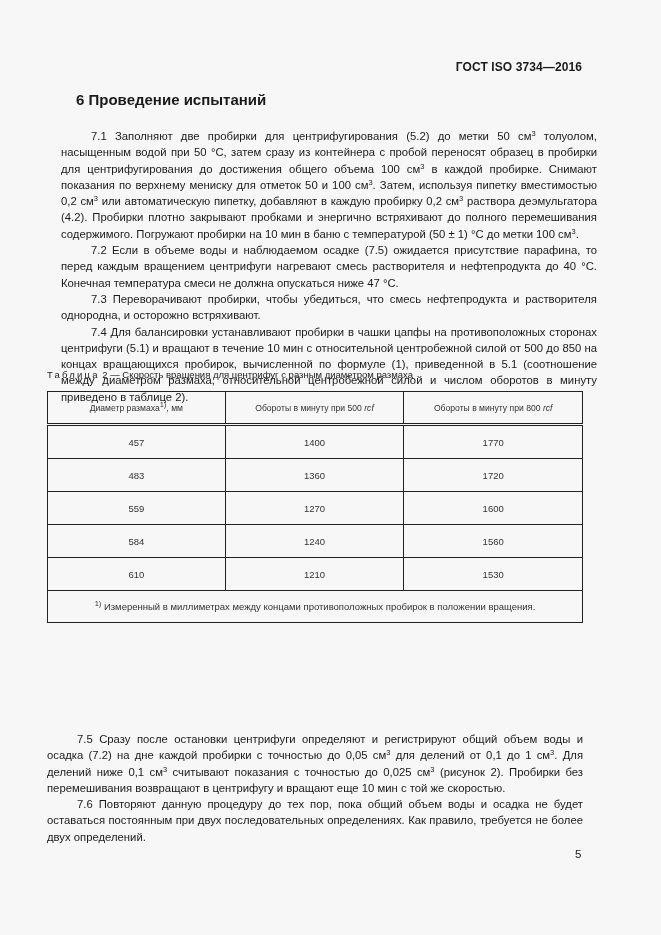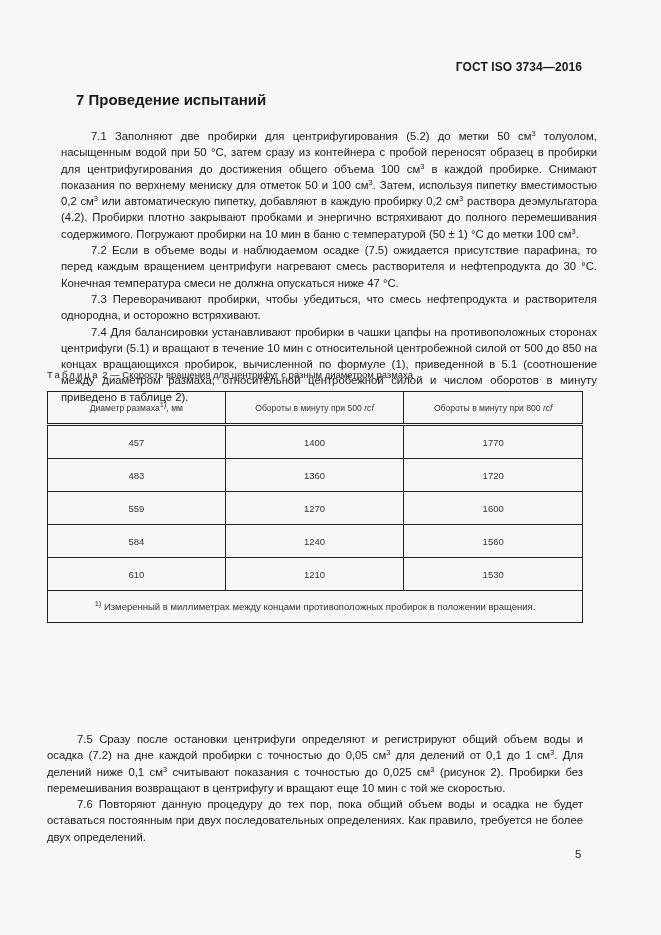--- a/index.html
+++ b/index.html
@@ -36,25 +36,25 @@
   table.data td.foot { height: 31px; font-size: 9.5px; }
   col.c1 { width: 178px; } col.c2 { width: 179px; } col.c3 { width: 179px; }
   .page-number { position: absolute; left: 575px; top: 848px; font-size: 11.5px; }
   i.rcf { font-style: italic; }
 </style>
 </head>
 <body>
 
 <div class="std-header">ГОСТ ISO 3734—2016</div>
 
-<div class="section-title">7  Проведение испытаний</div>
+<div class="section-title">6  Проведение испытаний</div>
 
 <div class="body-text p-block1">
   <p><span>7.1  Заполняют две пробирки для центрифугирования (5.2) до метки 50 см</span><sup>3</sup><span> толуолом, насыщенным водой при 50 °С, затем сразу из контейнера с пробой переносят образец в пробирки для центрифугирования до достижения общего объема 100 см</span><sup>3</sup><span> в каждой пробирке. Снимают показания по верхнему мениску для отметок 50 и 100 см</span><sup>3</sup><span>. Затем, используя пипетку вместимостью 0,2 см</span><sup>3</sup><span> или автоматическую пипетку, добавляют в каждую пробирку 0,2 см</span><sup>3</sup><span> раствора деэмульгатора (4.2). Пробирки плотно закрывают пробками и энергично встряхивают до полного перемешивания содержимого. Погружают пробирки на 10 мин в баню с температурой (50 ± 1) °С до метки 100 см</span><sup>3</sup><span>.</span></p>
-  <p>7.2  Если в объеме воды и наблюдаемом осадке (7.5) ожидается присутствие парафина, то перед каждым вращением центрифуги нагревают смесь растворителя и нефтепродукта до 30 °С. Конечная температура смеси не должна опускаться ниже 47 °С.</p>
+  <p>7.2  Если в объеме воды и наблюдаемом осадке (7.5) ожидается присутствие парафина, то перед каждым вращением центрифуги нагревают смесь растворителя и нефтепродукта до 40 °С. Конечная температура смеси не должна опускаться ниже 47 °С.</p>
   <p>7.3  Переворачивают пробирки, чтобы убедиться, что смесь нефтепродукта и растворителя однородна, и осторожно встряхивают.</p>
   <p>7.4  Для балансировки устанавливают пробирки в чашки цапфы на противоположных сторонах центрифуги (5.1) и вращают в течение 10 мин с относительной центробежной силой от 500 до 850 на концах вращающихся пробирок, вычисленной по формуле (1), приведенной в 5.1 (соотношение между диаметром размаха, относительной центробежной силой и числом оборотов в минуту приведено в таблице 2).</p>
 </div>
 
 <div class="table-caption"><span class="spaced">Таблица</span><span> 2 — Скорость вращения для центрифуг с разным диаметром размаха</span></div>
 
 <table class="data">
   <colgroup>
       <col class="c1">
       <col class="c2">

